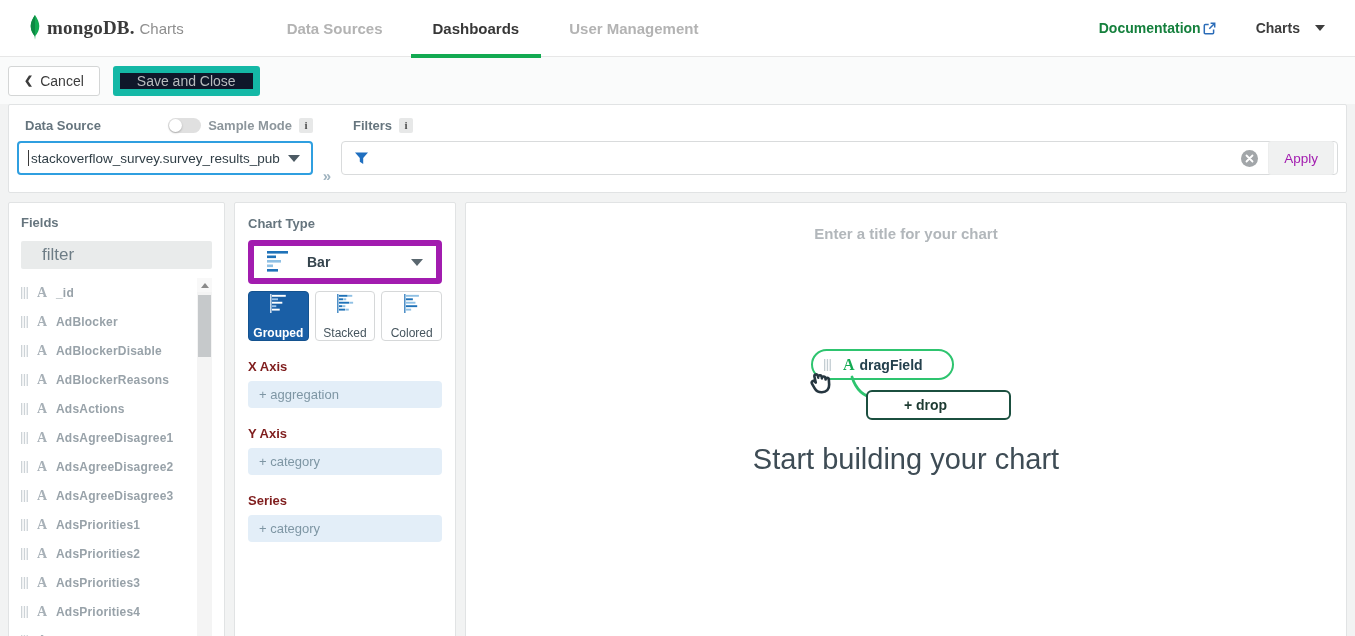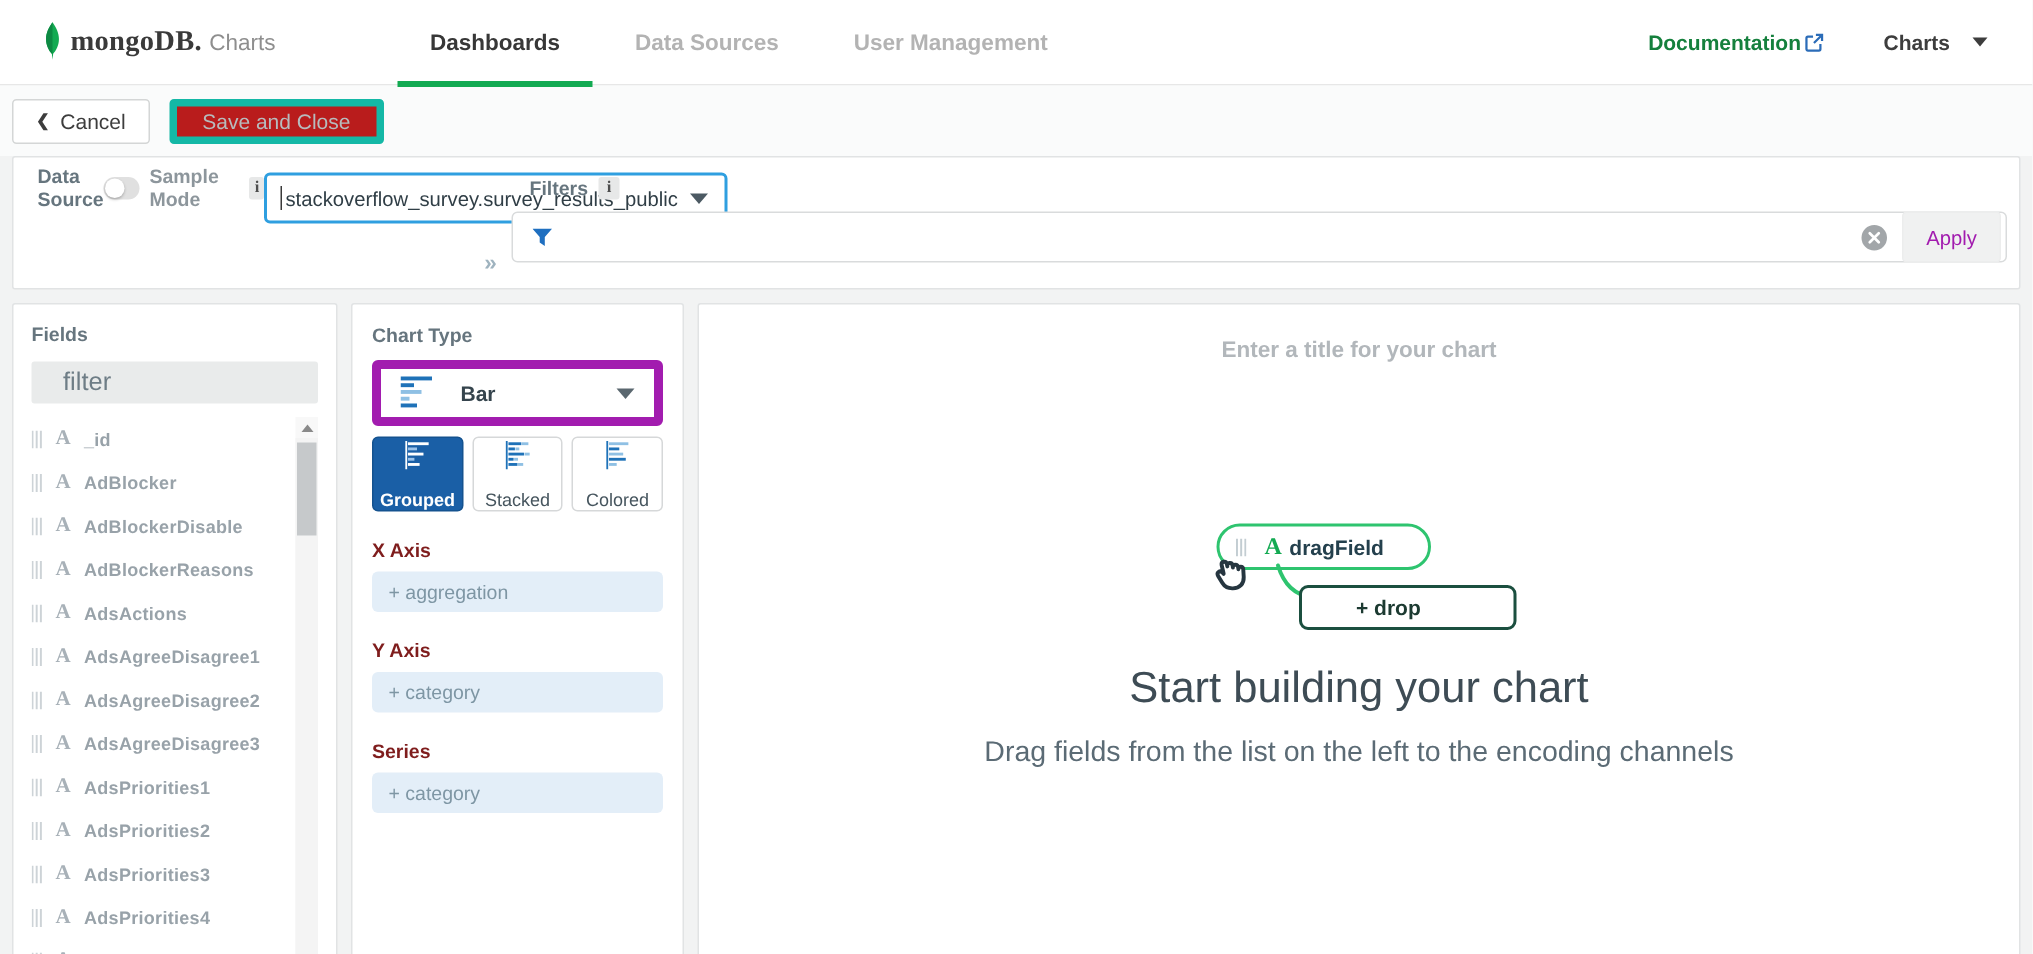--- a/index.html
+++ b/index.html
@@ -21,25 +21,25 @@
   .nav-right { margin-left:auto; display:flex; align-items:center; gap:40px; }
   .doc-link { display:flex; align-items:center; gap:2px; font-size:14px; font-weight:700; color:#15803d; cursor:pointer; }
   .account { display:flex; align-items:center; gap:15px; font-size:14px; font-weight:700; color:#3d3d3d; cursor:pointer; }
   .tri-down { width:0; height:0; border-left:5px solid transparent; border-right:5px solid transparent; border-top:6px solid #3d3d3d; }
 
   
   .toolbar { height:47px; background:#fafbfb; display:flex; align-items:center; gap:13px; padding:0 8px; }
   .btn { height:30px; border-radius:3px; font-size:14px; display:flex; align-items:center; font-family:inherit; }
   .btn-cancel { background:#fff; border:1px solid #d4d6d6; color:#3d3d3d; padding:0 15px; gap:7px; cursor:pointer; }
   .cancel-chev { font-size:11px; font-weight:700; color:#3d3d3d; }
-  .btn-save { background:#b91c1c; border:5px solid #14b8a6; color:#b7bbbd; padding:0 17px; }
+  .btn-save { background:#0f172a; border:7px solid #14b8a6; color:#b7bbbd; padding:0 17px; }
 
   
   .ds-card { margin:0 8px; height:89px; background:#fff; border:1px solid #e1e3e4; border-radius:2px; padding:10px 8px 0; display:flex; }
-  .ds-left { width:296px; display:flex; }
+  .ds-left { width:296px; display:flex; flex-direction:column; }
   .label-row { height:20px; display:flex; align-items:center; font-size:13px; font-weight:700; color:#66757e; padding:0 0 0 8px; margin-bottom:6px; }
   .sample-group { margin-left:auto; display:flex; align-items:center; gap:7px; color:#8d969c; }
   .toggle { width:33px; height:15px; border-radius:8px; background:#e0e0e0; position:relative; cursor:pointer; }
   .toggle-knob { position:absolute; left:1px; top:1px; width:13px; height:13px; border-radius:50%; background:#fff; box-shadow:0 1px 2px rgba(0,0,0,.25); }
   .info-badge { width:14px; height:15px; background:#e7e8e8; border-radius:2px; display:flex; align-items:center; justify-content:center;
                 font-family:"Liberation Serif", serif; font-size:11px; font-weight:700; color:#4e4e4e; cursor:pointer; }
   .ds-select { height:34px; border:2px solid #2f9fe0; border-radius:4px; background:#fff; display:flex; align-items:center; padding:0 11px 0 9px; cursor:pointer; }
   .text-cursor { width:1px; height:16px; background:#3a3a3a; margin-right:2px; }
   .ds-select-value { flex:1; font-size:13.5px; color:#303e46; white-space:nowrap; overflow:hidden; }
   .sel-caret { width:0; height:0; border-left:6px solid transparent; border-right:6px solid transparent; border-top:7px solid #4c5a63; margin-left:8px; }
@@ -115,25 +115,25 @@
     <div class="brand">
       <svg class="leaf" viewBox="0 0 16 32">
         <path fill="#13aa52" d="M8 1c2.8 4.1 4.9 8.1 4.9 12.8 0 5.1-2.3 9.1-4.4 11.1l-.5 4.6-.5-4.6C5.4 22.9 3.1 18.9 3.1 13.8 3.1 9.1 5.2 5.1 8 1z"></path>
         <path fill="#0d8943" d="M8 1v24.9l-.5-1C5.4 22.9 3.1 18.9 3.1 13.8 3.1 9.1 5.2 5.1 8 1z"></path>
       </svg>
       <span class="brand-word">mongoDB</span>
         <span class="brand-dot">.</span>
       <span class="brand-product">Charts</span>
     </div>
     <div class="nav-tabs">
+      <div class="nav-tab">
+          <span>Data Sources</span>
+        </div>
       <div class="nav-tab active">
           <span>Dashboards</span>
-        </div>
-      <div class="nav-tab">
-          <span>Data Sources</span>
         </div>
       <div class="nav-tab">
           <span>User Management</span>
         </div>
     </div>
     <div class="nav-right">
       <div class="doc-link">
         <span>Documentation</span>
         <svg width="13" height="13" viewBox="0 0 13 13">
           <path d="M10.6 7.4v3.3c0 .6-.4 1-1 1H2.3c-.6 0-1-.4-1-1V3.4c0-.6.4-1 1-1h3.4" fill="none" stroke="#2b6cb8" stroke-width="1.5"></path>
@@ -435,18 +435,17 @@
 
       <svg class="illus arrow-wrap" viewBox="0 0 34 30">
         <path d="M5 2C9 15 16 21.5 28 23.5" fill="none" stroke="#2ec46f" stroke-width="2.7" stroke-linecap="round"></path>
         <path d="M28.5 23.7l-7.2 1.5M28.5 23.7l-2.5-6.8" fill="none" stroke="#2ec46f" stroke-width="2.7" stroke-linecap="round"></path>
       </svg>
 
       <div class="illus drop-box">+ drop</div>
 
       <div class="empty-state">
         <div class="empty-heading">Start building your chart</div>
-        <div class="empty-sub">Drag fields from the list on the left to the encoding channels</div>
       </div>
     </div>
 
   </div>
 </div>
 
 </body></html>

